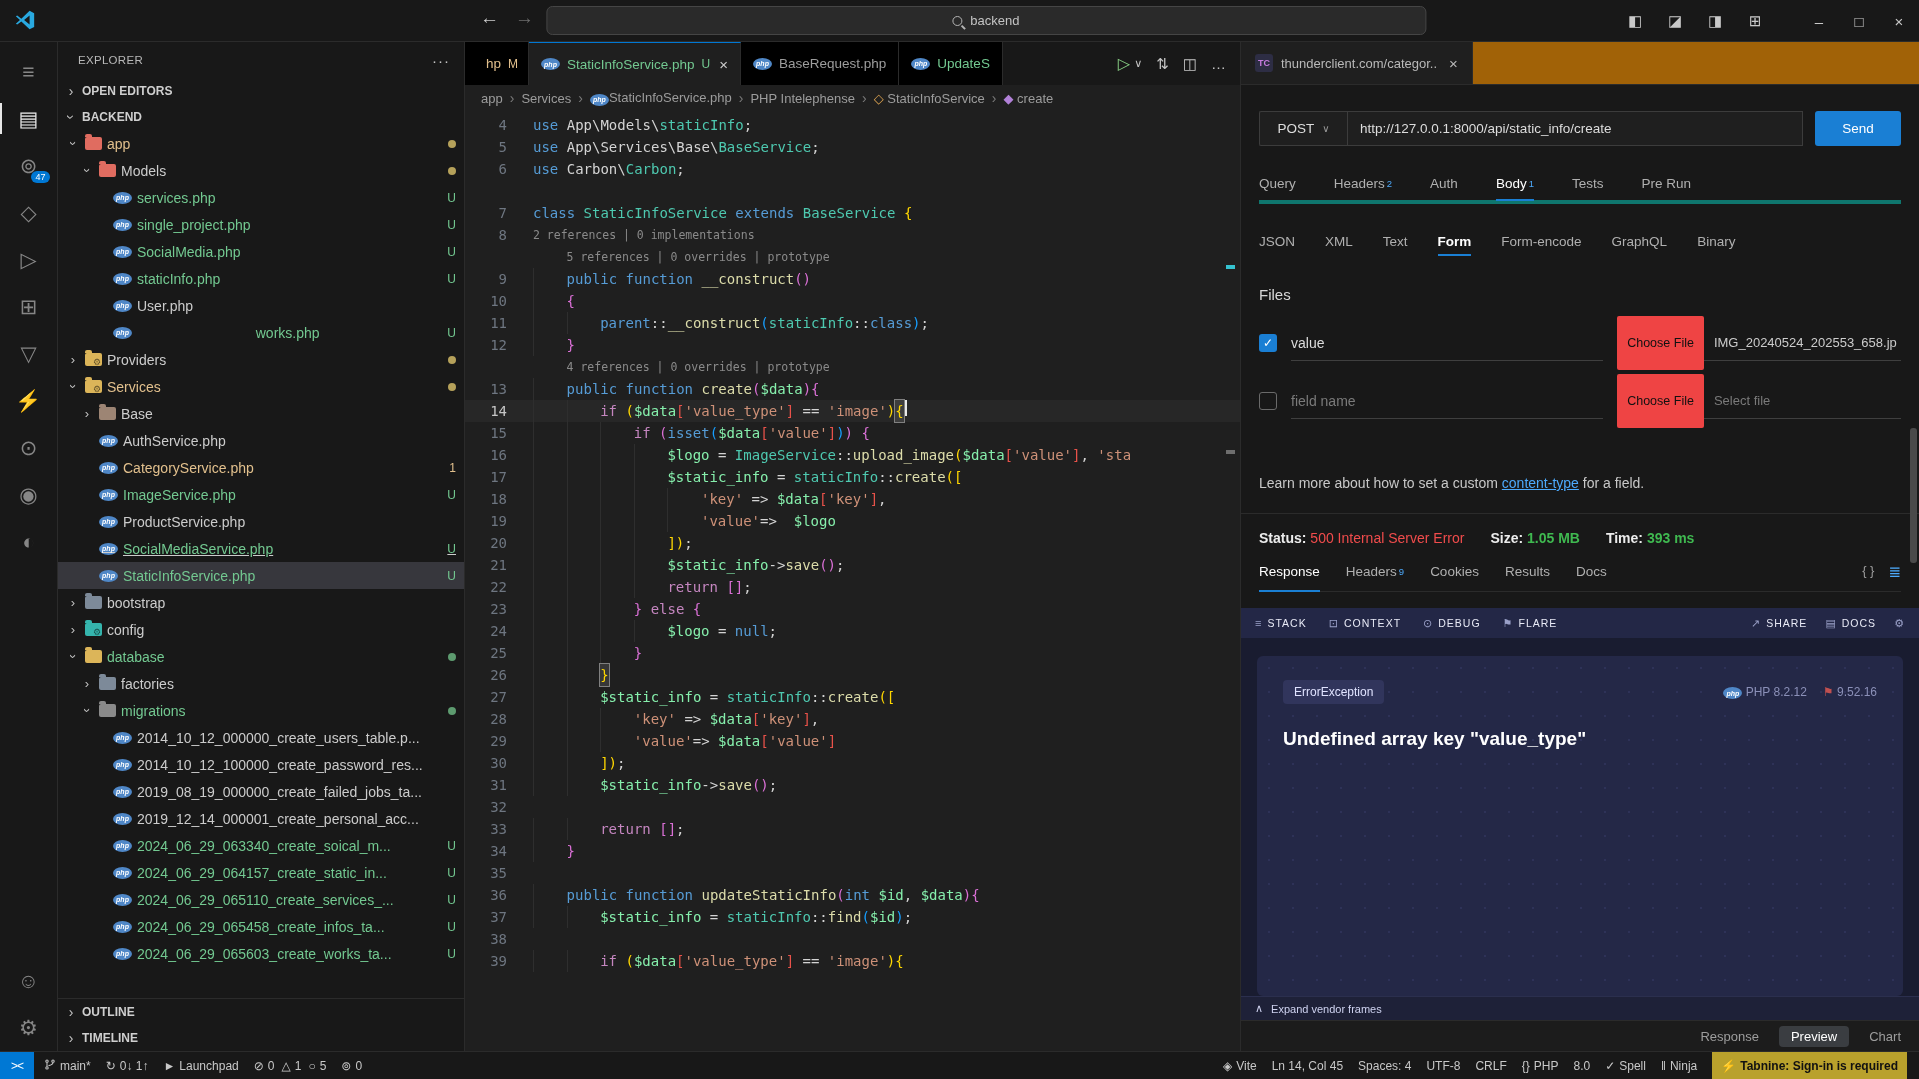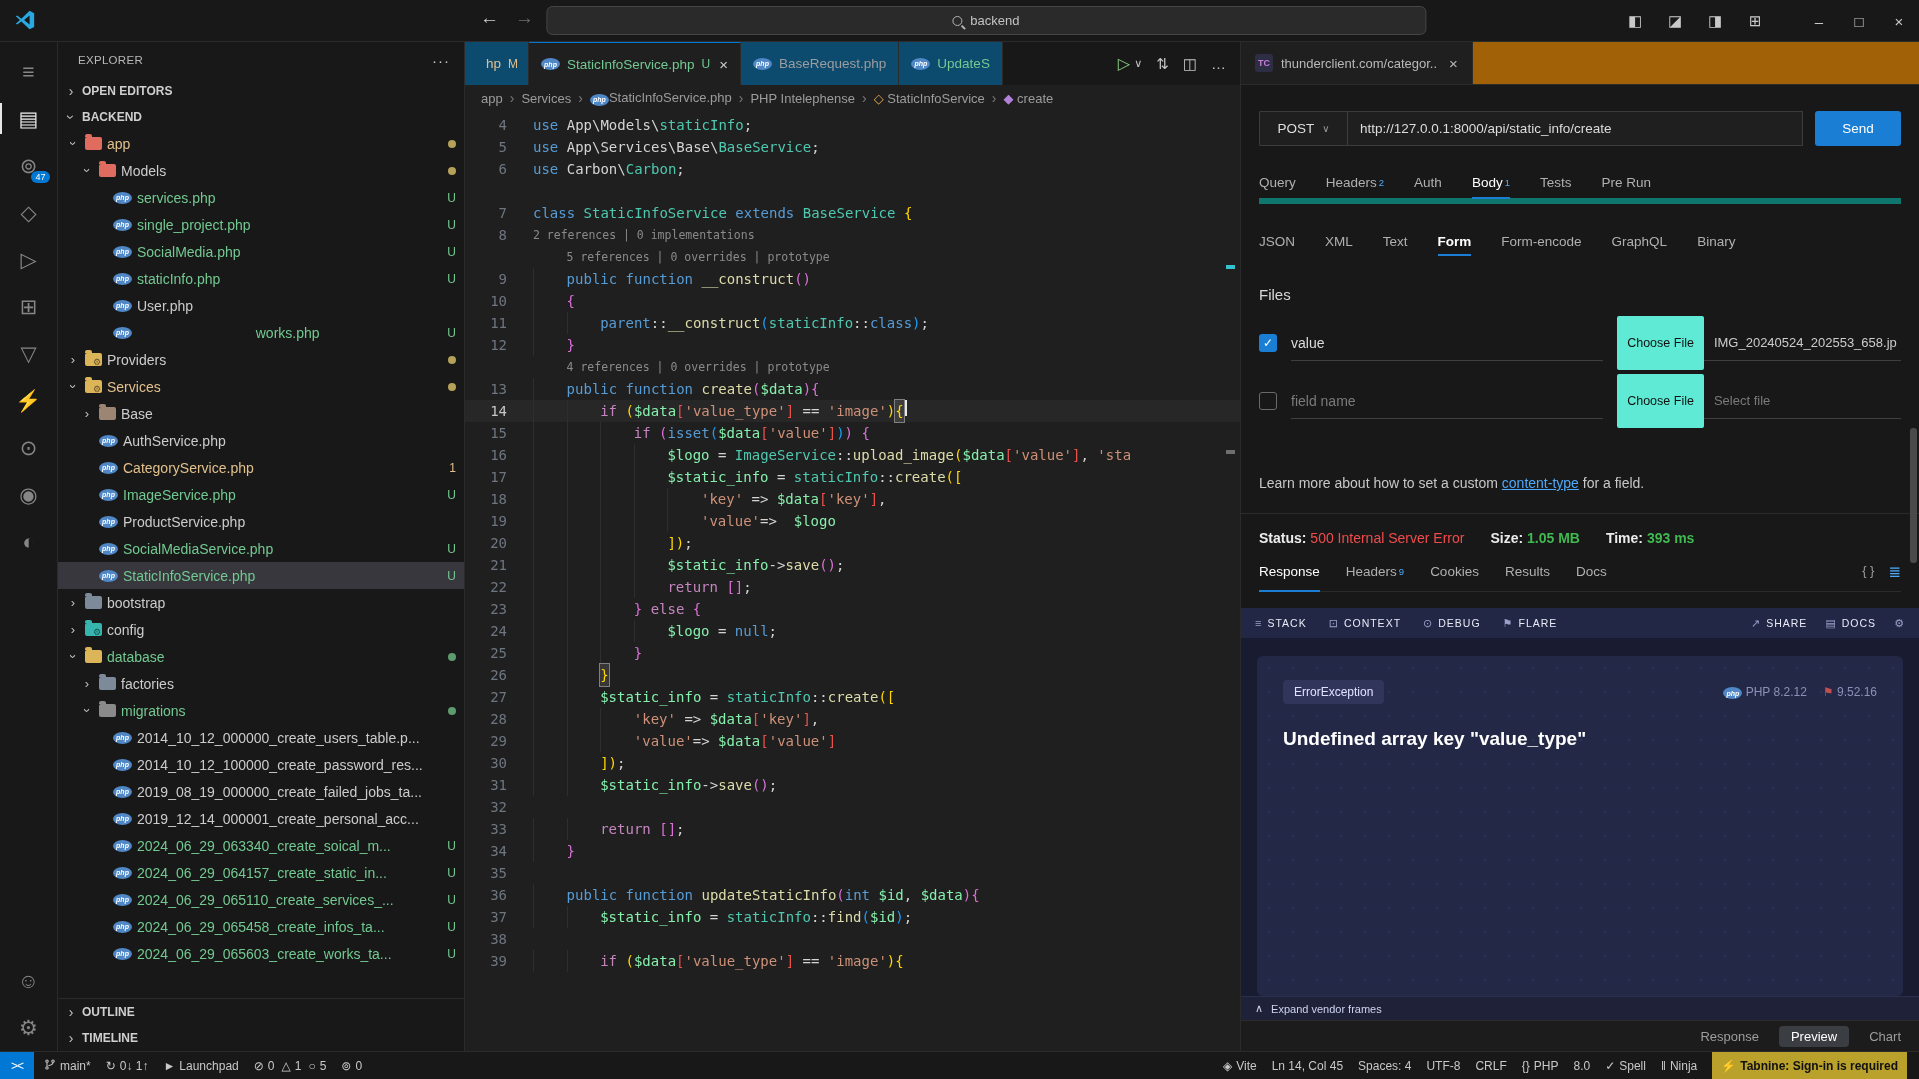--- a/index.html
+++ b/index.html
@@ -64,21 +64,21 @@
   .f-db{background:#dcb559;}
   .f-mig{background:#8a8a8a;}
   .phpico{flex:0 0 19px;width:19px;height:12px;border-radius:50%;background:#4f87c7;color:#fff;
     font-size:7px;font-weight:bold;font-style:italic;display:inline-flex;align-items:center;justify-content:center;}
   .sb-bottom{margin-top:auto;border-top:1px solid #2b2b2b;}
   
   .editor{flex:1;background:#1f1f1f;display:flex;flex-direction:column;min-width:0;}
   .tabbar{height:43px;background:#181818;display:flex;align-items:stretch;}
   .tabs{display:flex;min-width:0;overflow:hidden;}
   .tab{display:flex;align-items:center;gap:7px;padding:0 12px;border-right:1px solid #2b2b2b;font-size:13.5px;
-    color:#9d9d9d;background:#0c4a6e;white-space:nowrap;}
+    color:#9d9d9d;background:#000000;white-space:nowrap;}
   .tab.active{background:#1f1f1f;border-top:1.5px solid #0078d4;color:#ccc;}
   .tab .tlbl.green{color:#73c991;}
   .tab .tlbl.gold{color:#e2c08d;}
   .tab .tbdg{font-size:12px;}
   .tab .tbdg.green{color:#73c991;}
   .tab .tbdg.gold{color:#e2c08d;}
   .tab .close{font-size:15px;color:#ccc;margin-left:2px;}
   .tab.partial{min-width:64px;max-width:64px;overflow:hidden;justify-content:flex-end;padding-right:10px;}
   .tabactions{margin-left:auto;display:flex;align-items:center;gap:14px;padding:0 14px;color:#c5c5c5;font-size:15px;}
   .ta-run{color:#89d185;font-size:16px;}
@@ -110,38 +110,38 @@
     display:inline-flex;align-items:center;justify-content:center;}
   .ptab .close{font-size:15px;margin-left:4px;color:#b9b9b9;}
   .reqrow{display:flex;margin:26px 18px 0 18px;height:35px;gap:0;}
   .method{width:88px;border:1px solid #3c3c3c;border-right:none;border-radius:2px 0 0 2px;display:flex;align-items:center;
     justify-content:center;gap:8px;color:#ddd;font-size:13.5px;background:#1f1f1f;}
   .method .mchev{font-size:10px;color:#9a9a9a;}
   .urlbox{flex:1;border:1px solid #3c3c3c;background:#1f1f1f;color:#ddd;font-size:13.5px;display:flex;align-items:center;
     padding-left:12px;white-space:nowrap;overflow:hidden;}
   .sendbtn{width:86px;margin-left:12px;background:#1a7fd4;color:#fff;border-radius:3px;display:flex;align-items:center;
     justify-content:center;font-size:13.5px;}
-  .reqtabs{display:flex;gap:30px;margin:20px 18px 0 18px;height:38px;align-items:center;border-bottom:6px solid #0f766e;font-size:13.5px;color:#b0b0b0;}
+  .reqtabs{display:flex;gap:38px;margin:20px 18px 0 18px;height:38px;align-items:center;border-bottom:4px solid #0f766e;font-size:13.5px;color:#b0b0b0;}
   .rtab{position:relative;height:100%;display:flex;align-items:center;}
   .rtab.active{color:#fff;}
   .rtab.active::after{content:"";position:absolute;left:0;right:0;bottom:-1px;height:2px;background:#1a7fd4;}
   .sup{color:#4daafc;font-size:9.5px;vertical-align:super;margin-left:2px;}
   .bodytabs{display:flex;gap:30px;margin:22px 18px 0 18px;font-size:13.5px;color:#b0b0b0;height:30px;align-items:center;}
   .btab{position:relative;height:100%;display:flex;align-items:center;}
   .btab.active{color:#fff;font-weight:bold;}
   .btab.active::after{content:"";position:absolute;left:0;right:0;bottom:0;height:2px;background:#1a7fd4;}
   .filestitle{margin:30px 18px 0 18px;font-size:15px;color:#d8d8d8;}
   .filerow{display:flex;align-items:center;margin:22px 18px 0 18px;height:36px;gap:14px;}
   .cb{width:18px;height:18px;border-radius:3px;flex:0 0 18px;}
   .cb.on{background:#1a7fd4;color:#fff;display:flex;align-items:center;justify-content:center;font-size:12px;}
   .cb.off{border:1px solid #6a6a6a;}
   .fname{flex:1.1;border-bottom:1px solid #3f3f3f;height:100%;display:flex;align-items:center;font-size:14px;color:#ddd;}
   .fname.ph{color:#7a7a7a;}
   .fright{flex:1;display:flex;align-items:center;gap:10px;border-bottom:1px solid #3f3f3f;height:100%;}
-  .choose{background:#5eead4;color:#111;font-size:12.5px;padding:20px 10px;border-radius:2px;white-space:nowrap;}
+  .choose{background:#ef4444;color:#111;font-size:12.5px;padding:20px 10px;border-radius:2px;white-space:nowrap;}
   .fval{font-size:13px;color:#ccc;white-space:nowrap;overflow:hidden;}
   .fval.ph{color:#7a7a7a;}
   .note{margin:56px 18px 0 18px;font-size:14px;color:#c8c8c8;}
   .note a{color:#4daafc;text-decoration:underline;}
   .hr{border-top:1px solid #2b2b2b;margin-top:22px;}
   .statusrow{display:flex;gap:26px;margin:16px 18px 0 18px;font-size:14px;align-items:center;}
   .statusrow b{color:#ececec;font-weight:bold;}
   .red{color:#f14c4c;} .grn{color:#3fb950;font-weight:bold;}
   .restabs{display:flex;gap:26px;margin:6px 18px 0 18px;height:40px;align-items:center;border-bottom:1px solid #2b2b2b;font-size:13.5px;color:#b0b0b0;position:relative;}
   .resicons{margin-left:auto;display:flex;gap:14px;color:#9d9d9d;font-size:13px;}
@@ -350,21 +350,21 @@
             <span class="tchev"></span>
             <span class="phpico">php</span>
             <span class="lbl green">ImageService.php</span>
             <span class="tbadge green">U</span>
           </div>
           <div class="trow" style="padding-left: 22px;">
             <span class="tchev"></span>
             <span class="phpico">php</span>
             <span class="lbl fg">ProductService.php</span>
           </div>
-          <div class="trow" style="padding-left: 22px;">
+          <div class="trow" style="padding-left: 22px; text-decoration: underline;">
             <span class="tchev"></span>
             <span class="phpico">php</span>
             <span class="lbl green">SocialMediaService.php</span>
             <span class="tbadge green">U</span>
           </div>
           <div class="trow sel" style="padding-left: 22px;">
             <span class="tchev"></span>
             <span class="phpico">php</span>
             <span class="lbl green">StaticInfoService.php</span>
             <span class="tbadge green">U</span>

